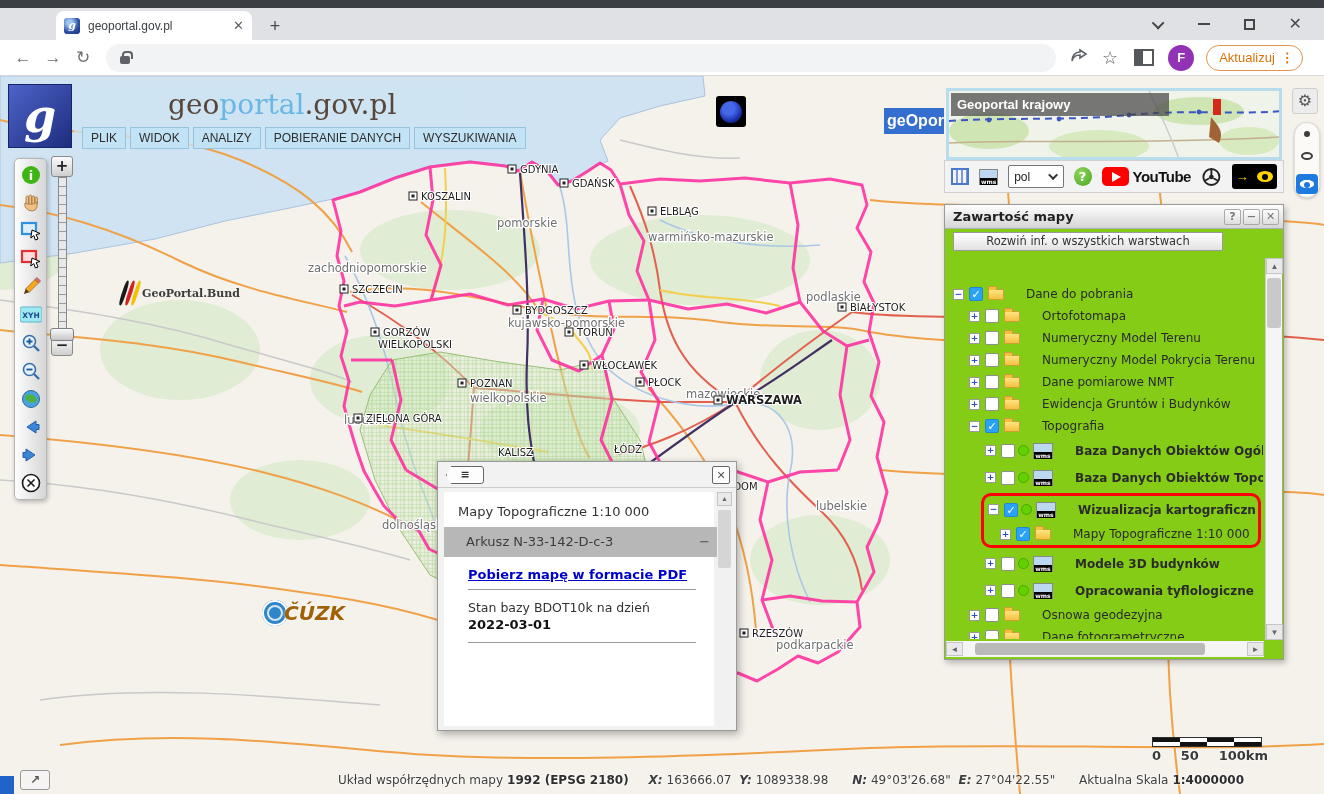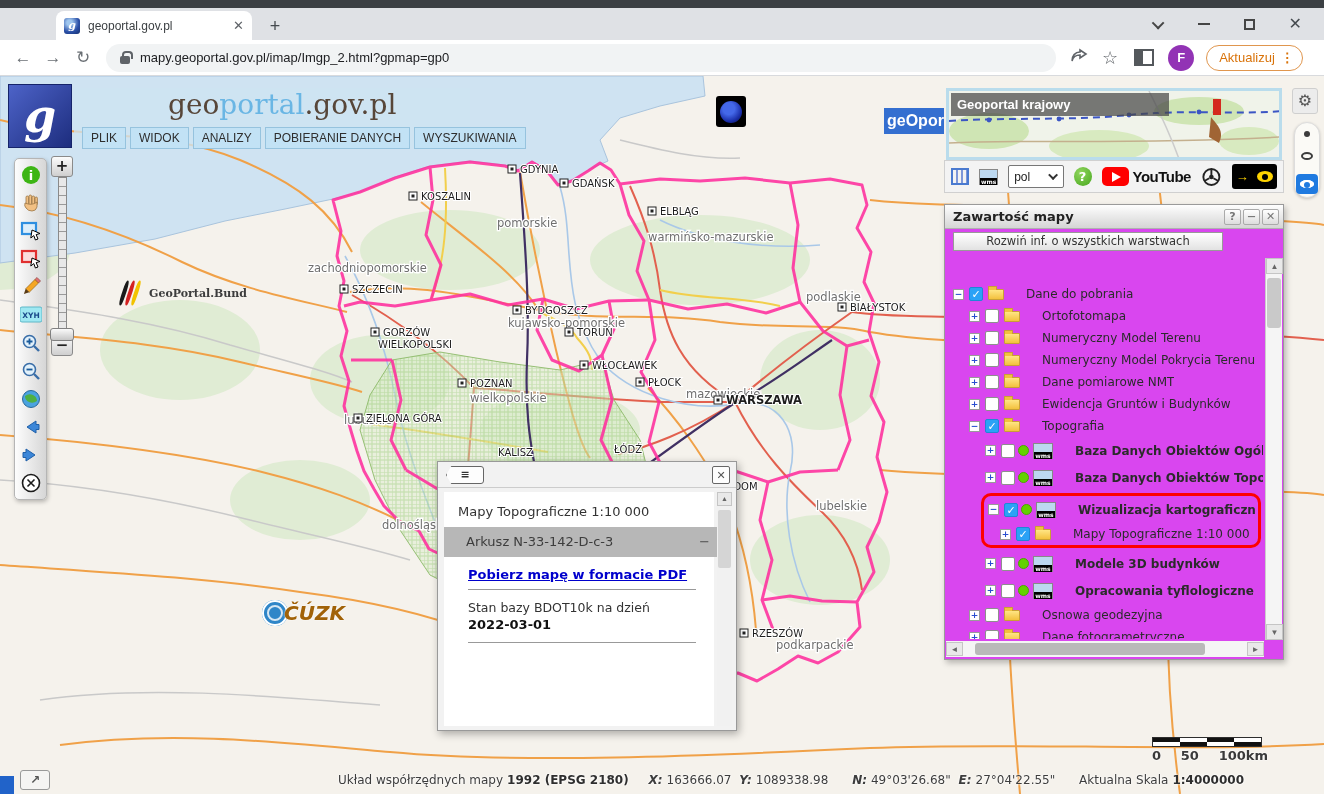--- a/index.html
+++ b/index.html
@@ -48,21 +48,21 @@
   .tool-icon { width:22px; height:22px; display:flex; align-items:center; justify-content:center; }
   
   #zoom-slider { position:absolute; left:50px; top:156px; width:24px; }
   .zs-btn { width:22px; height:21px; background:linear-gradient(#fcfcfc,#cfcfcf); border:1px solid #8a8a8a; border-radius:3px; font:bold 15px "DejaVu Sans",sans-serif; color:#222; text-align:center; line-height:18px; margin-left:1px; }
   #zs-track { margin-left:8px; width:9px; height:158px; background:repeating-linear-gradient(to bottom,#e8e8e8 0 8px,#9a9a9a 8px 9px); border:1px solid #8a8a8a; }
   #zs-handle { position:absolute; left:0; top:172px; width:24px; height:13px; background:linear-gradient(#fafafa,#c6c6c6); border:1px solid #808080; border-radius:3px; }
 
   
   #wm-bund { position:absolute; left:122px; top:280px; display:flex; align-items:center; gap:2px; }
   #wm-bund .bar { width:4px; height:26px; border-radius:40%; transform:rotate(18deg); }
-  #wm-bund .t { font:bold 11px "DejaVu Serif",serif; color:#3c3c3c; margin-left:9px; }
+  #wm-bund .t { font:bold 11px "DejaVu Serif",serif; color:#3c3c3c; margin-left:2px; }
   #wm-cuzk { position:absolute; left:262px; top:600px; display:flex; align-items:center; }
   #wm-cuzk .globe { width:26px; height:26px; border-radius:50%; background:#2f86c8; box-shadow:inset 0 0 0 2px #fff,inset 0 0 0 5px #2f86c8, inset 0 0 0 7px rgba(255,255,255,.8); }
   #wm-cuzk .t { font:bold italic 20px "DejaVu Sans",sans-serif; color:#a16207; margin-left:-4px; text-shadow:0 0 2px #fff; }
   #globe-widget { position:absolute; left:716px; top:96px; width:30px; height:31px; background:#000; border-radius:3px; display:flex; align-items:center; justify-content:center; }
   #globe-widget .ball { width:22px; height:22px; border-radius:50%; background:radial-gradient(circle at 40% 35%, #4468e8 0 30%, #1a2ea8 65%, #060d3f); }
   #wm-geoportal { position:absolute; left:884px; top:108px; width:60px; height:26px; background:rgba(35,100,205,.92); color:#fff; font:bold 16px "Liberation Sans",sans-serif; overflow:hidden; white-space:nowrap; display:flex; align-items:center; padding-left:3px; }
 
   
   #overview { position:absolute; left:946px; top:88px; width:336px; height:72px; border:3px solid #b9dcec; background:#eef2e6; overflow:hidden; }
   #overview-title { position:absolute; left:2px; top:2px; width:218px; height:23px; background:rgba(70,70,70,.72); color:#fff; font:bold 13px "Liberation Sans",sans-serif; line-height:23px; padding-left:6px; }
@@ -83,21 +83,21 @@
   #contrast-widget .eye:after { content:""; position:absolute; left:5px; top:2.5px; width:6px; height:6px; background:#000; border-radius:50%; }
   #gear-btn { position:absolute; left:1292px; top:88px; width:26px; height:26px; background:#ececec; border:1px solid #cfcfcf; border-radius:3px; color:#555; font-size:16px; text-align:center; line-height:24px; }
   #view-dots { position:absolute; left:1294px; top:122px; width:26px; height:76px; background:#fbfaf6; border:1px solid #ddd; border-radius:13px; box-shadow:0 1px 3px rgba(0,0,0,.2); display:flex; flex-direction:column; align-items:center; justify-content:space-between; padding:8px 0 3px; }
   #view-dots .d1 { width:6px; height:6px; border-radius:50%; background:#3c3c3c; }
   #view-dots .d2 { width:12px; height:8px; border:2px solid #3c3c3c; border-radius:50%; }
   #view-dots .d3 { width:22px; height:20px; background:#1f7ae0; border-radius:4px; position:relative; }
   #view-dots .d3:after { content:""; position:absolute; left:4px; top:6px; width:14px; height:8px; background:#fff; border-radius:50%; box-shadow:inset 0 0 0 2.5px #fff; }
   #view-dots .d3:before { content:""; position:absolute; left:8px; top:7.5px; width:6px; height:6px; background:#1f7ae0; border-radius:50%; z-index:1; }
 
   
-  #layers-panel { position:absolute; left:944px; top:204px; width:340px; height:456px; background:#d946ef; border:1px solid #9a9a9a; box-shadow:2px 3px 6px rgba(0,0,0,.25); }
+  #layers-panel { position:absolute; left:944px; top:204px; width:340px; height:456px; background:#84cc16; border:1px solid #9a9a9a; box-shadow:2px 3px 6px rgba(0,0,0,.25); }
   #lp-header { height:24px; background:linear-gradient(#fefefe,#d5d5d5); border-bottom:1px solid #b0b0b0; display:flex; align-items:center; padding:0 4px 0 8px; }
   #lp-title { font:bold 13px "DejaVu Sans",sans-serif; color:#222; flex:1; }
   .lp-hbtn { width:17px; height:16px; background:linear-gradient(#fff,#ddd); border:1px solid #aaa; border-radius:2px; font:bold 11px "DejaVu Sans",sans-serif; color:#777; text-align:center; line-height:14px; margin-left:2px; }
   #lp-tabs { height:27px; background:linear-gradient(#e9e9e9,#cccccc); display:flex; align-items:flex-end; padding-left:4px; border-bottom:1px solid #9a9a9a; }
   .lp-tab { height:23px; padding:0 10px; font:12px "DejaVu Sans",sans-serif; color:#444; background:linear-gradient(#f2f2f2,#d2d2d2); border:1px solid #9a9a9a; border-bottom:none; border-radius:3px 3px 0 0; line-height:22px; margin-right:2px; }
   .lp-tab.active { background:#f5f5f5; font-weight:bold; color:#111; height:26px; line-height:25px; }
   #expand-all { margin:3px 0 0 8px; width:270px; height:19px; background:linear-gradient(#ffffff,#e2e2e2); border:1px solid #999; font:11.5px "DejaVu Sans",sans-serif; color:#333; text-align:center; line-height:17px; }
   #tree { position:absolute; left:0; top:76px; width:318px; height:358px; overflow:hidden; padding-top:2px; }
   .tree-row { display:flex; align-items:center; height:22px; white-space:nowrap; }
   .tree-row.wms-row { height:27px; }
@@ -166,21 +166,20 @@
       <div class="winmax"></div>
       <div class="winclose">✕</div>
     </div>
   </div>
   <div id="toolbar">
     <div class="navbtn" style="margin-left:8px">←</div>
     <div class="navbtn">→</div>
     <div class="navbtn">↻</div>
     <div id="urlbar">
       <span class="lock"></span>
-      <span id="url-text">mapy.geoportal.gov.pl/imap/Imgp_2.html?gpmap=gp0</span>
     </div>
     <div class="tb-icon">
       <svg width="18" height="16" viewBox="0 0 18 16">
           <path d="M10 2 L16 6 L10 10 V7 C5 7 3 9 2 13 C2 8 5 4 10 4 Z" fill="none" stroke="#5f6368" stroke-width="1.6"></path>
         </svg>
     </div>
     <div class="tb-icon" style="font-size:18px">☆</div>
     <div class="sidepanel-icon"></div>
     <div class="avatar">F</div>
     <div id="update-btn">

